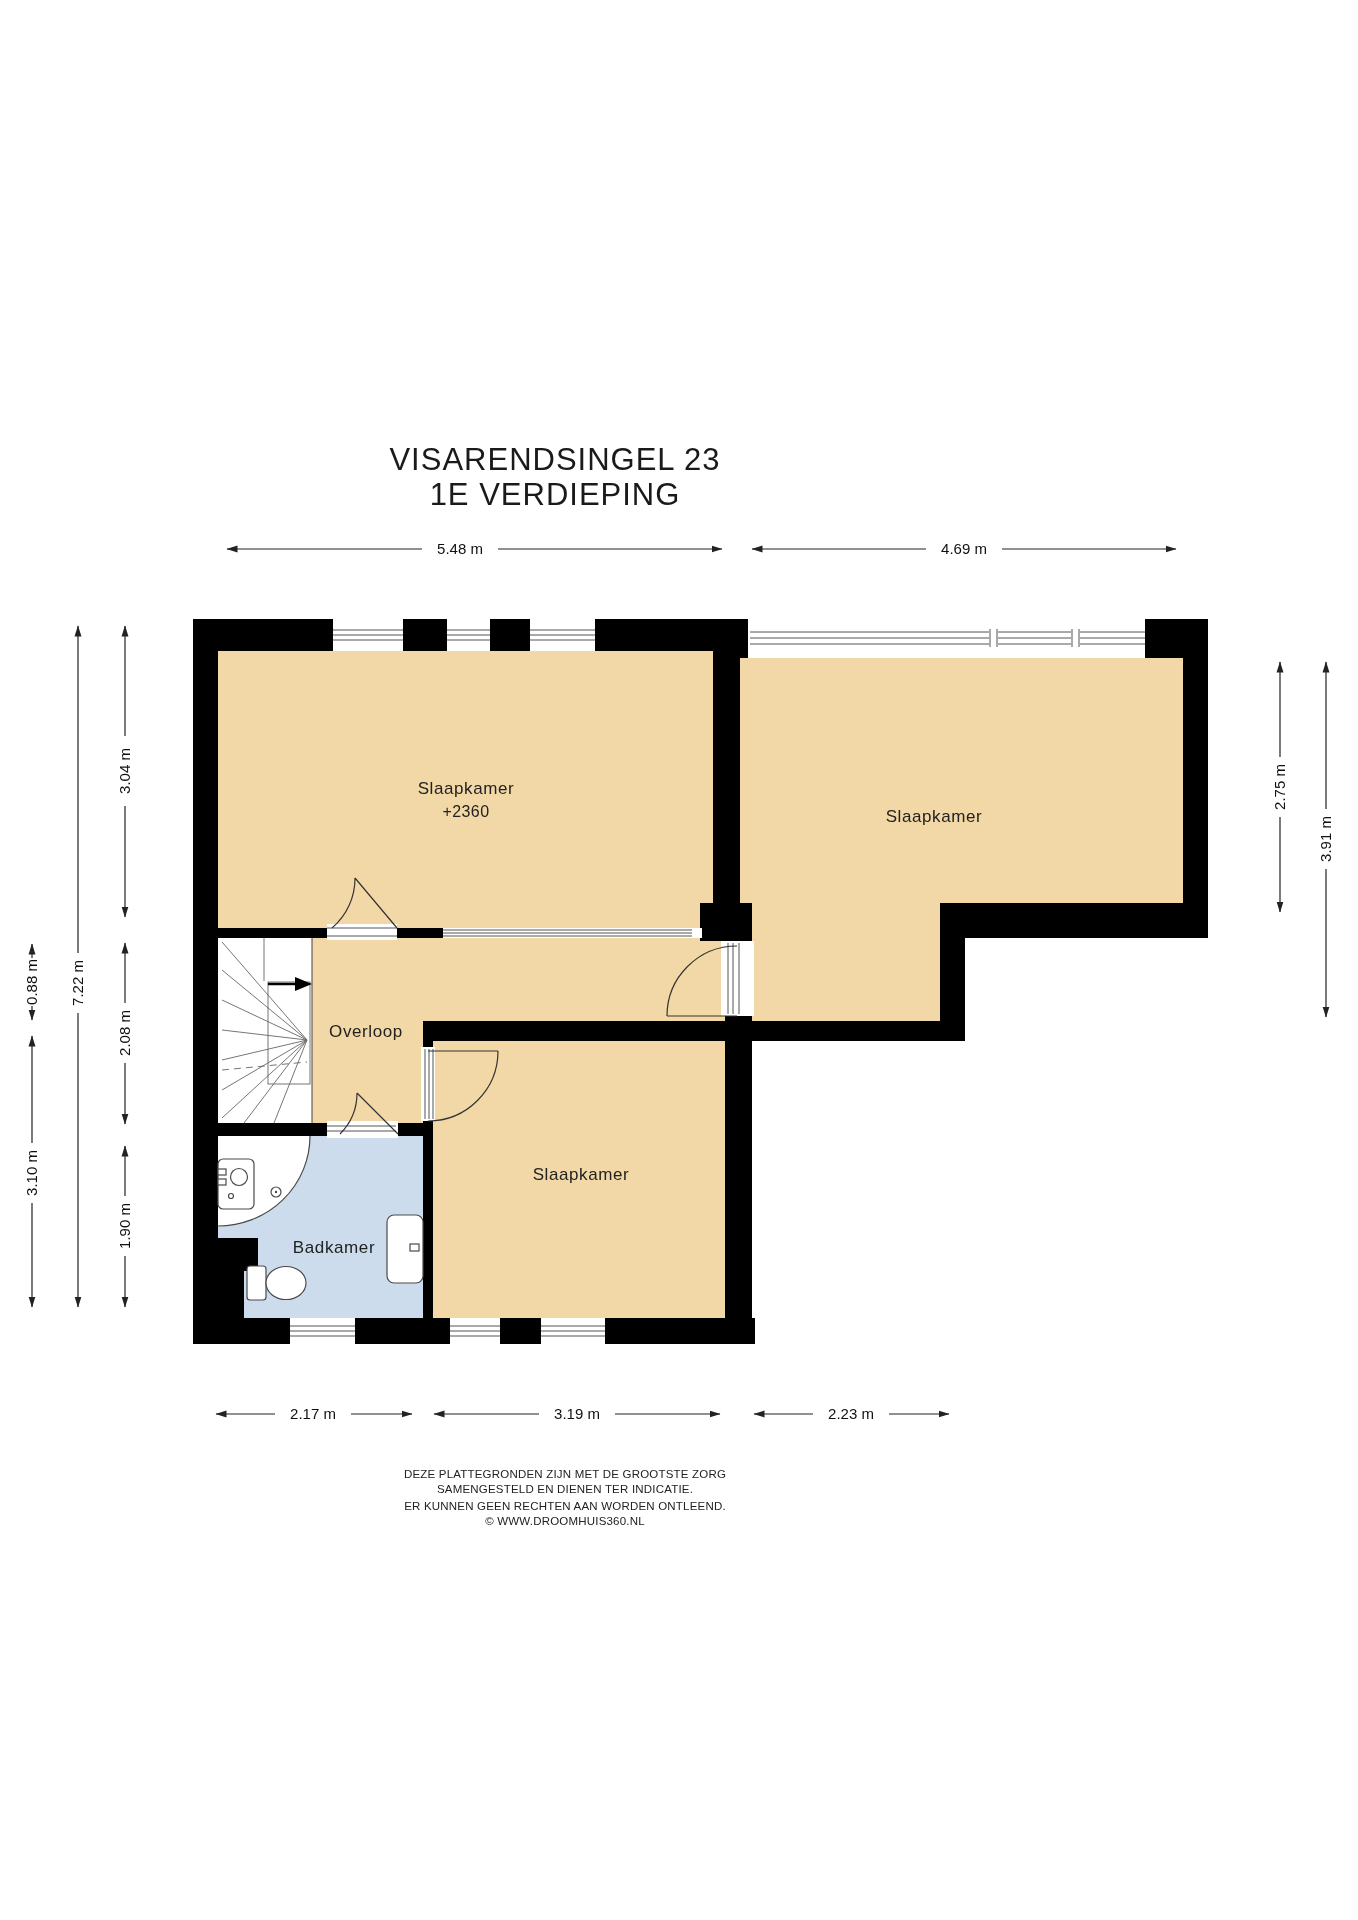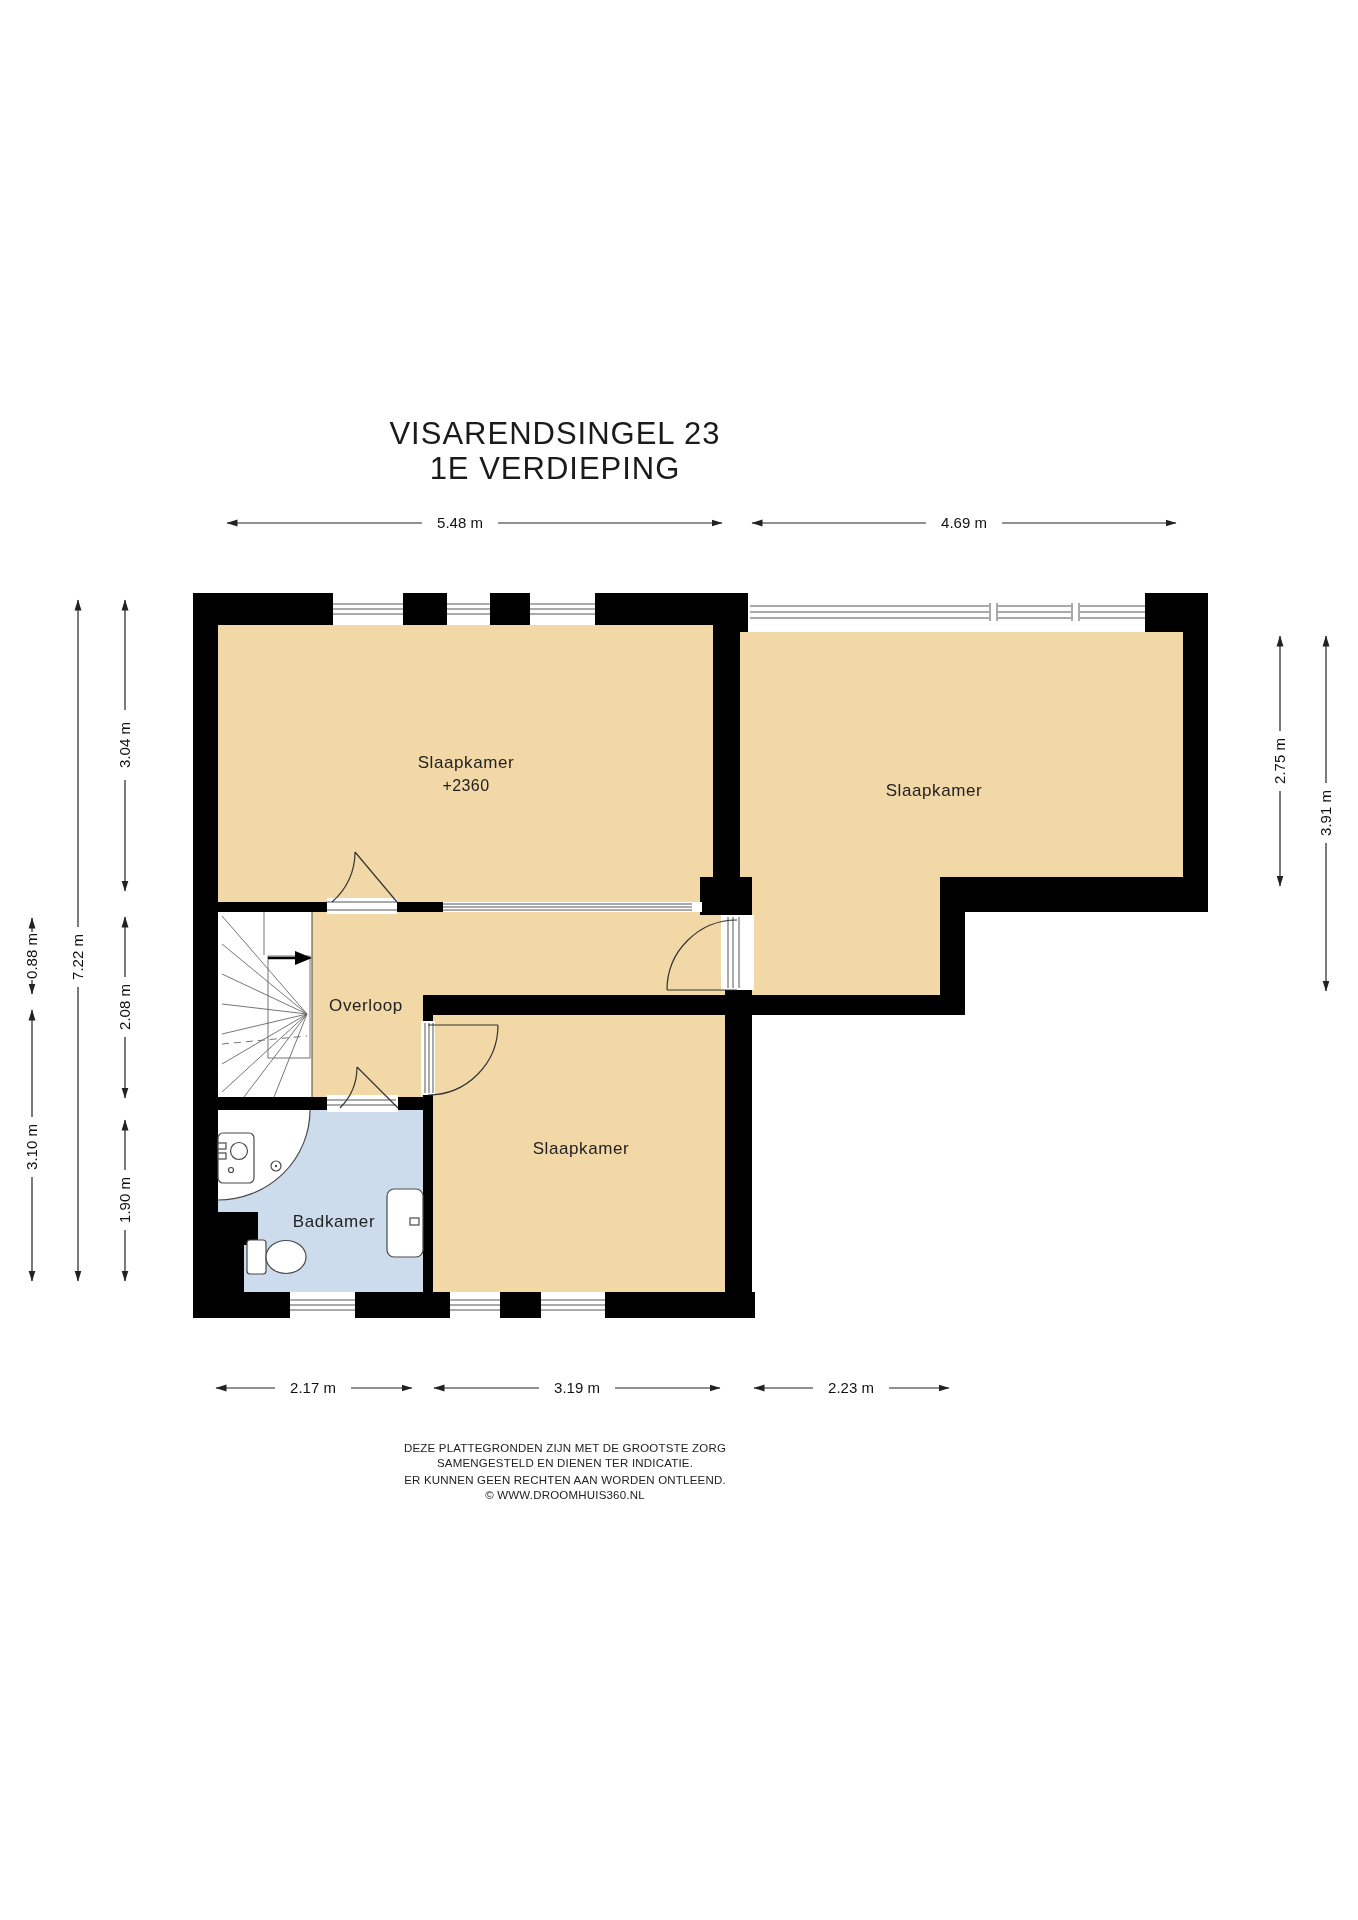--- a/index.html
+++ b/index.html
@@ -1,17 +1,17 @@
 <!DOCTYPE html>
 <html><head>
 <meta charset="utf-8">
 <style>
   html,body{margin:0;padding:0;background:#fff;}
   .page{position:relative;width:1358px;height:1504px;background:#fff;overflow:hidden;
-        font-family:"Liberation Sans", sans-serif;}
+        font-family:"Liberation Sans", sans-serif;margin-top:26px;}
   svg{position:absolute;left:0;top:0;}
   text{font-family:"Liberation Sans", sans-serif;fill:#1a1a1a;}
   .title-txt{font-size:31px;letter-spacing:1px;}
   .room-lbl{font-size:17px;letter-spacing:.6px;fill:#222;}
   .room-sub{font-size:16px;letter-spacing:.4px;fill:#222;}
   .dim-txt{font-size:15px;fill:#111;}
   .foot-txt{font-size:11.5px;fill:#222;letter-spacing:.2px;}
   .wall{fill:#000;}
   .glaze{stroke:#555;stroke-width:1;}
   .thinline{stroke:#444;stroke-width:1;}

